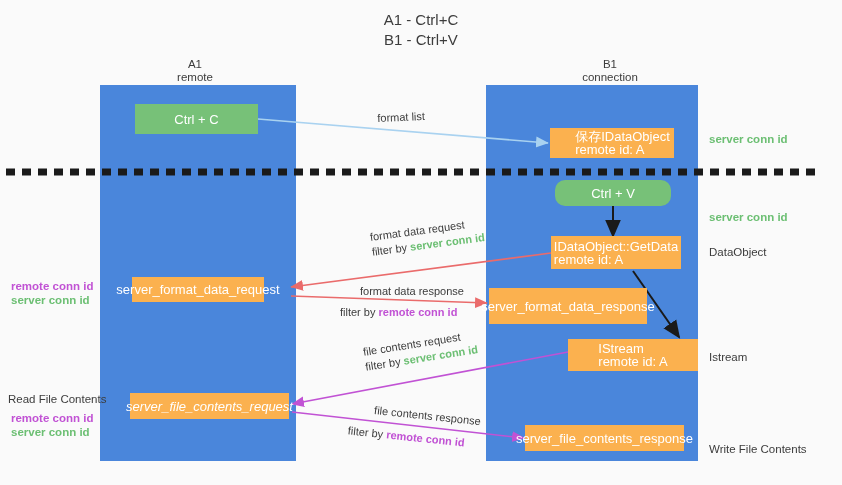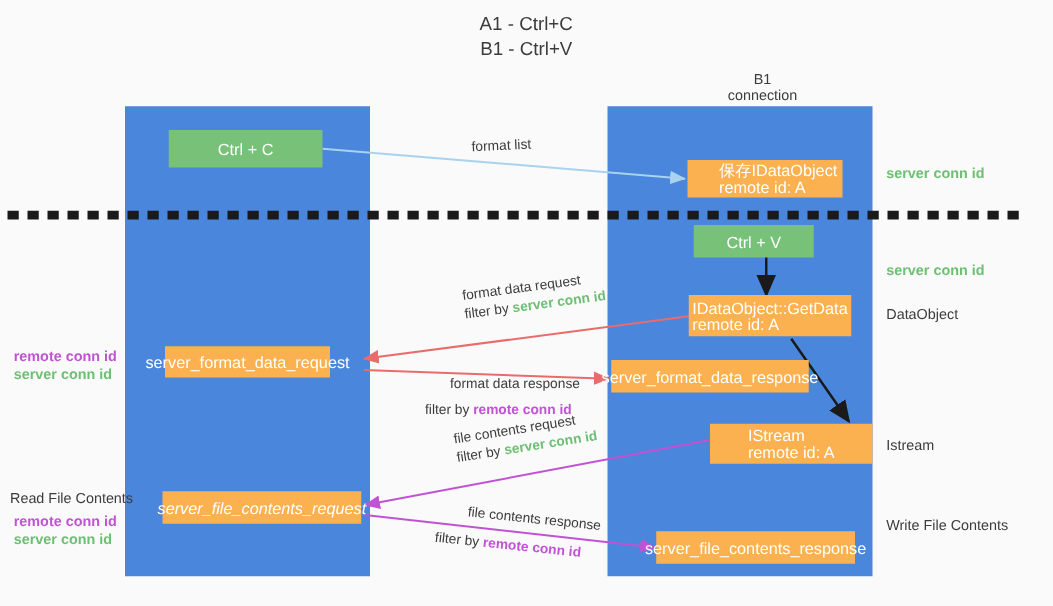--- a/index.html
+++ b/index.html
@@ -93,20 +93,22 @@
   }
 </style>
 </head>
 <body>
 
 <div id="stage">
 
   <div class="abs title">A1 - Ctrl+C
 B1 - Ctrl+V</div>
 
+  <div class="abs col-head" style="left:120px; top:58px; width:150px;">A1
+remote</div>
   <div class="abs col-head" style="left:535px; top:58px; width:150px;">B1
 connection</div>
 
   <div class="abs lane" style="left:100px; top:85px; width:196px; height:376px;"></div>
   <div class="abs lane" style="left:486px; top:85px; width:212px; height:376px;"></div>
 
   <svg id="wires" viewBox="0 0 842 485">
     <defs>
       <marker id="ah-blue" markerWidth="9" markerHeight="9" refX="7.5" refY="4" orient="auto">
         <path d="M0,0.6 L8,4 L0,7.4 Z" fill="#a9d2f0"></path>
@@ -137,65 +139,65 @@
     <line x1="568" y1="352" x2="292" y2="404" stroke="#c152d4" stroke-width="1.6" marker-end="url(#ah-mag)"></line>
 
     <line x1="292" y1="412" x2="524" y2="438" stroke="#c152d4" stroke-width="1.6" marker-end="url(#ah-mag)"></line>
   </svg>
 
   <div class="abs box green" style="left:135px; top:104px; width:123px; height:30px;">Ctrl + C</div>
 
   <div class="abs box orange" style="left:550px; top:128px; width:124px; height:30px;padding-left:21px;">保存IDataObject
 remote id: A</div>
 
-  <div class="abs box green" style="left:555px; top:180px; width:96px; height:26px;">Ctrl + V</div>
+  <div class="abs box green" style="left:555px; top:180px; width:116px; height:26px;border-radius:10px;">Ctrl + V</div>
 
   <div class="abs box orange" style="left:551px; top:236px; width:130px; height:33px;">IDataObject::GetData
 remote id: A</div>
 
   <div class="abs box orange" style="left:132px; top:277px; width:132px; height:25px;">server_format_data_request</div>
 
-  <div class="abs box orange" style="left:489px; top:288px; width:158px; height:26px;">server_format_data_response</div>
+  <div class="abs box orange" style="left:489px; top:288px; width:158px; height:36px;">server_format_data_response</div>
 
   <div class="abs box orange" style="left:568px; top:339px; width:130px; height:32px;">IStream
 remote id: A</div>
 
   <div class="abs box orange" style="left:130px; top:393px; width:159px; height:26px;font-style:italic;">server_file_contents_request</div>
 
   <div class="abs box orange" style="left:525px; top:425px; width:159px; height:26px;">server_file_contents_response</div>
 
   <div class="abs edge-label" style="left:377px; top:111px; transform: rotate(-2.5deg);">
     <span>format list</span>
   </div>
 
   <div class="abs edge-label" style="left:369px; top:230px; transform: rotate(-7.5deg);">
     <div>format data request</div>
     <div><span>filter by </span><span class="g">server conn id</span></div>
   </div>
 
-  <div class="abs edge-label" style="left:360px; top:284px; transform: rotate(0deg); margin-top: 16px;">
+  <div class="abs edge-label" style="left:360px; top:284px; transform: rotate(0deg);">
     <div>format data response</div>
     <div style="margin-top:6px; margin-left:-20px;"><span>filter by </span><span class="p">remote conn id</span></div>
   </div>
 
   <div class="abs edge-label" style="left:362px; top:345px; transform: rotate(-9deg);">
     <div>file contents request</div>
     <div><span>filter by </span><span class="g">server conn id</span></div>
   </div>
 
   <div class="abs edge-label" style="left:375px; top:403px; transform: rotate(6deg);">
     <div>file contents response</div>
     <div style="margin-top:8px; margin-left:-24px;"><span>filter by </span><span class="p">remote conn id</span></div>
   </div>
 
   <div class="abs note green" style="left:709px; top:132px;">server conn id</div>
   <div class="abs note green" style="left:709px; top:210px;">server conn id</div>
   <div class="abs note dark" style="left:709px; top:245px;">DataObject</div>
   <div class="abs note dark" style="left:709px; top:350px;">Istream</div>
-  <div class="abs note dark" style="left:709px; top:414px;">Write File Contents</div>
+  <div class="abs note dark" style="left:709px; top:442px;">Write File Contents</div>
 
   <div class="abs note purple" style="left:11px; top:279px;">remote conn id</div>
   <div class="abs note green" style="left:11px; top:293px;">server conn id</div>
 
   <div class="abs note dark" style="left:8px; top:392px;">Read File Contents</div>
   <div class="abs note purple" style="left:11px; top:411px;">remote conn id</div>
   <div class="abs note green" style="left:11px; top:425px;">server conn id</div>
 
 </div>
 

